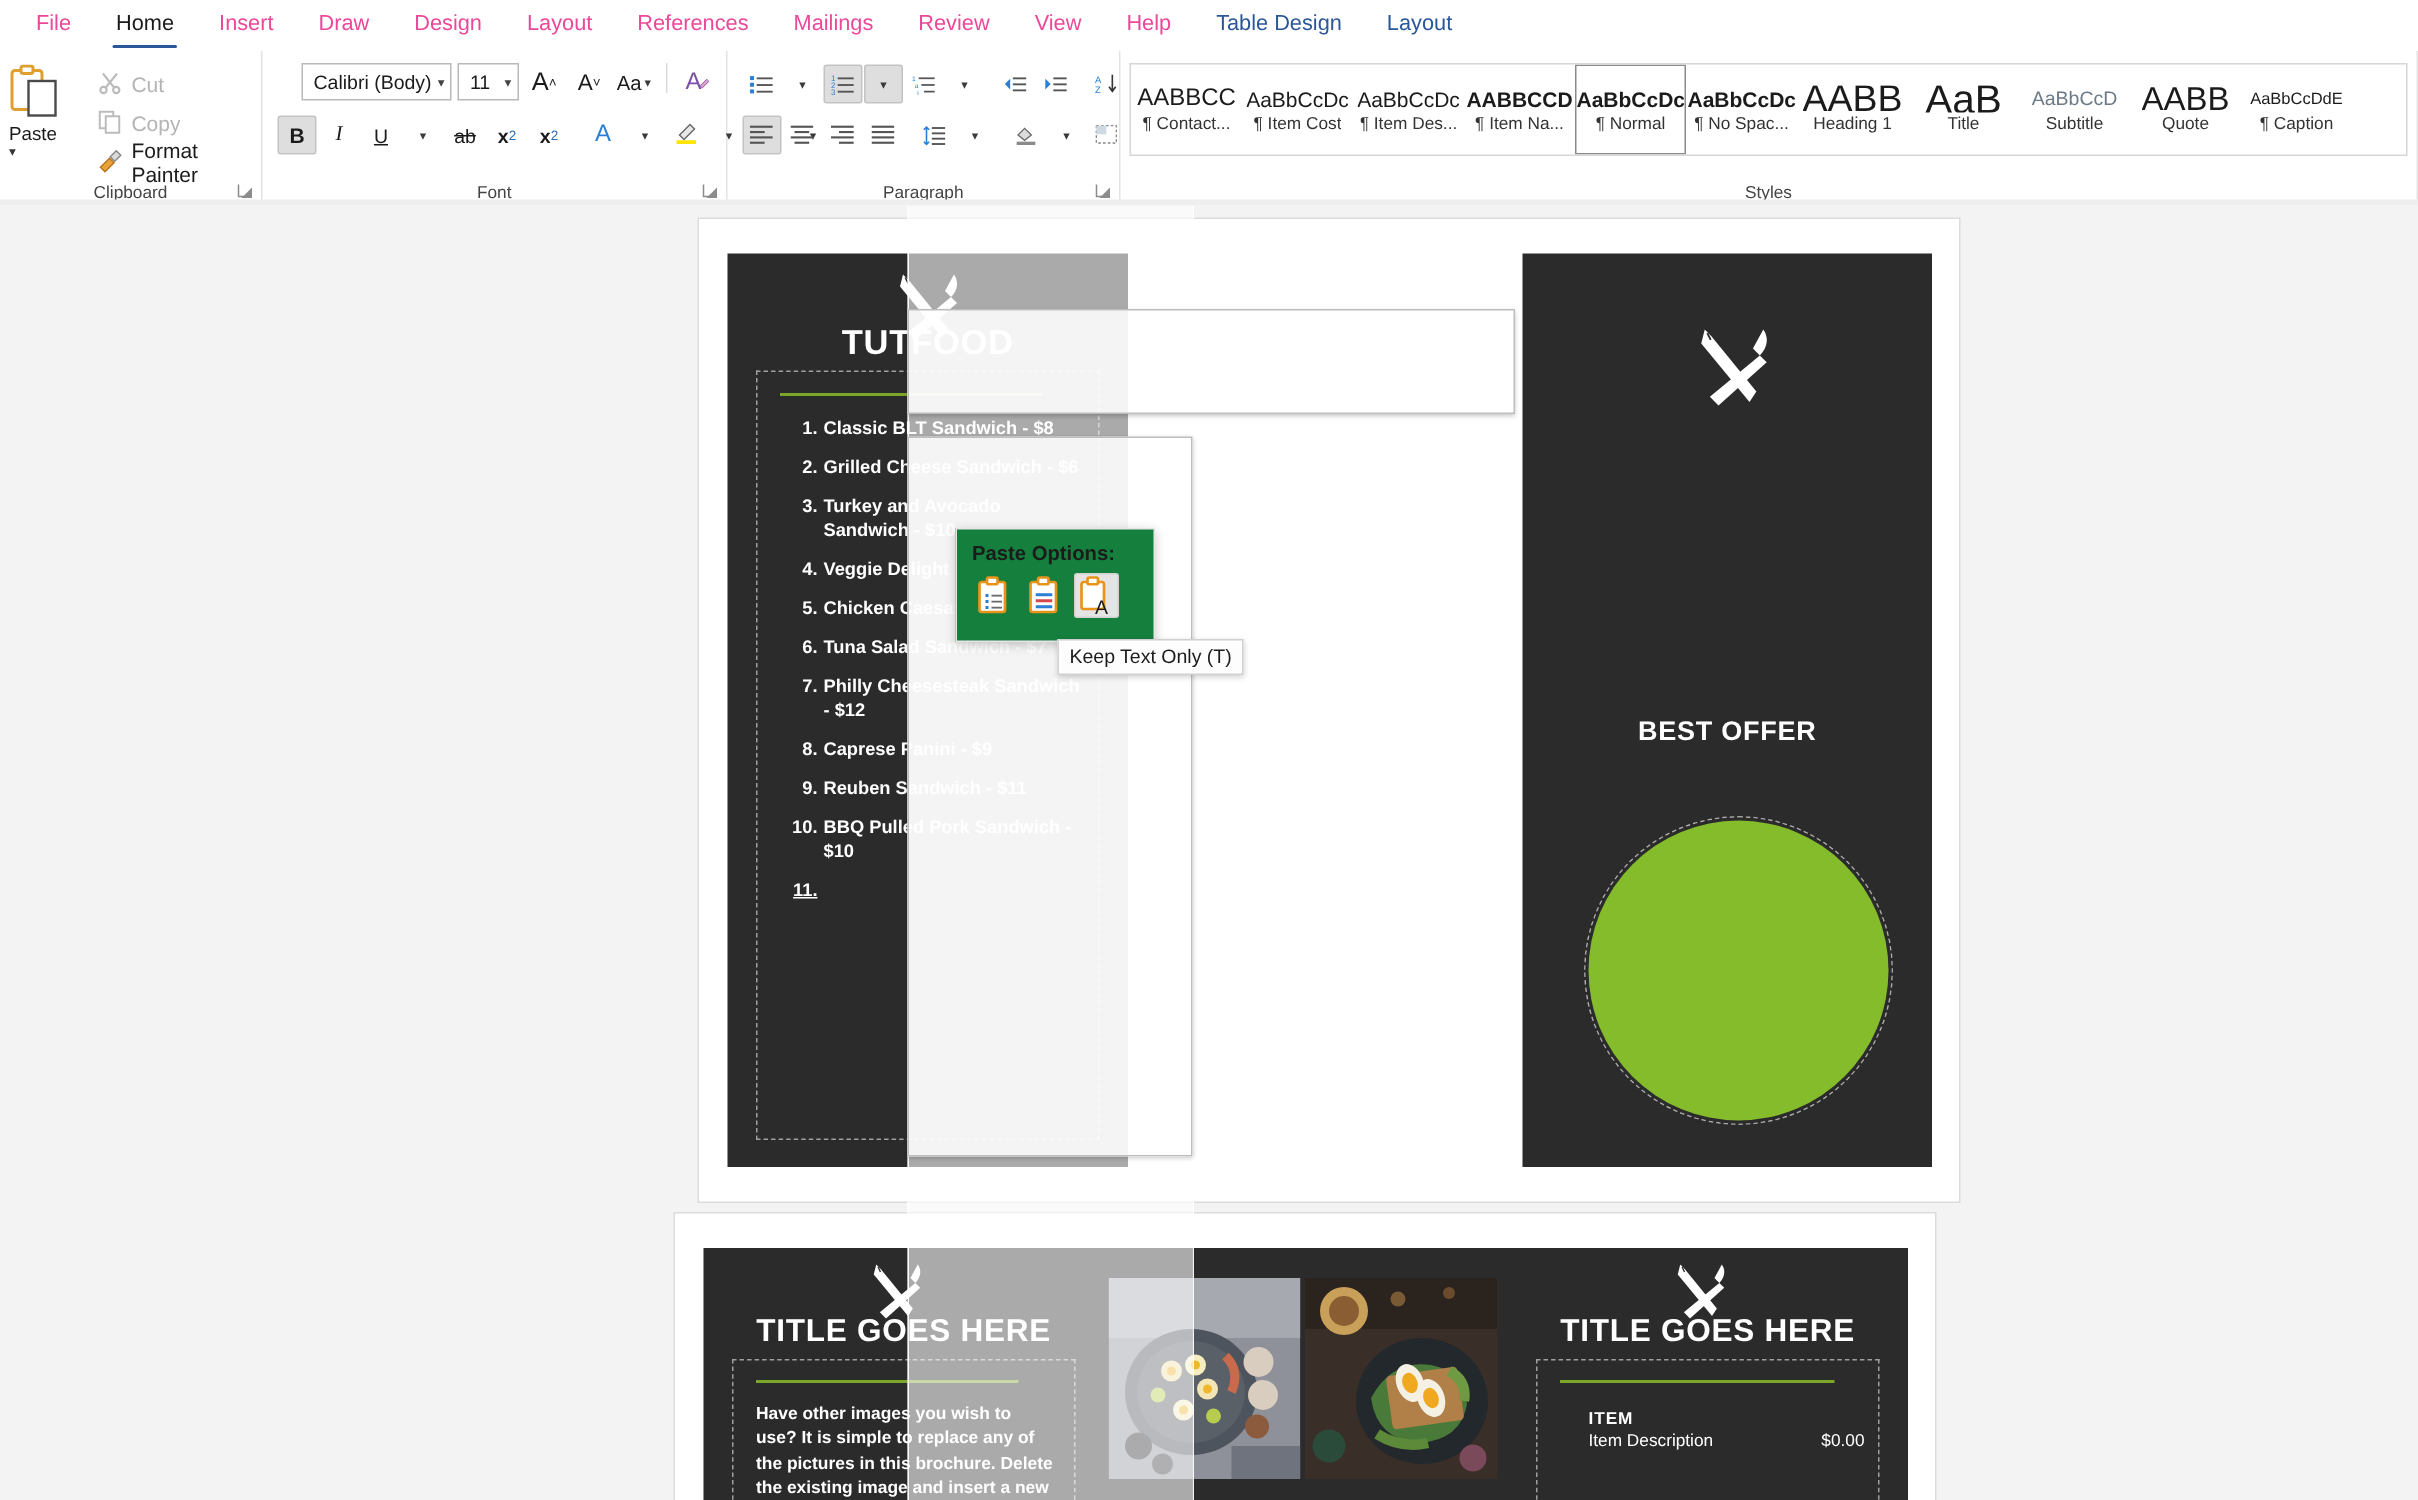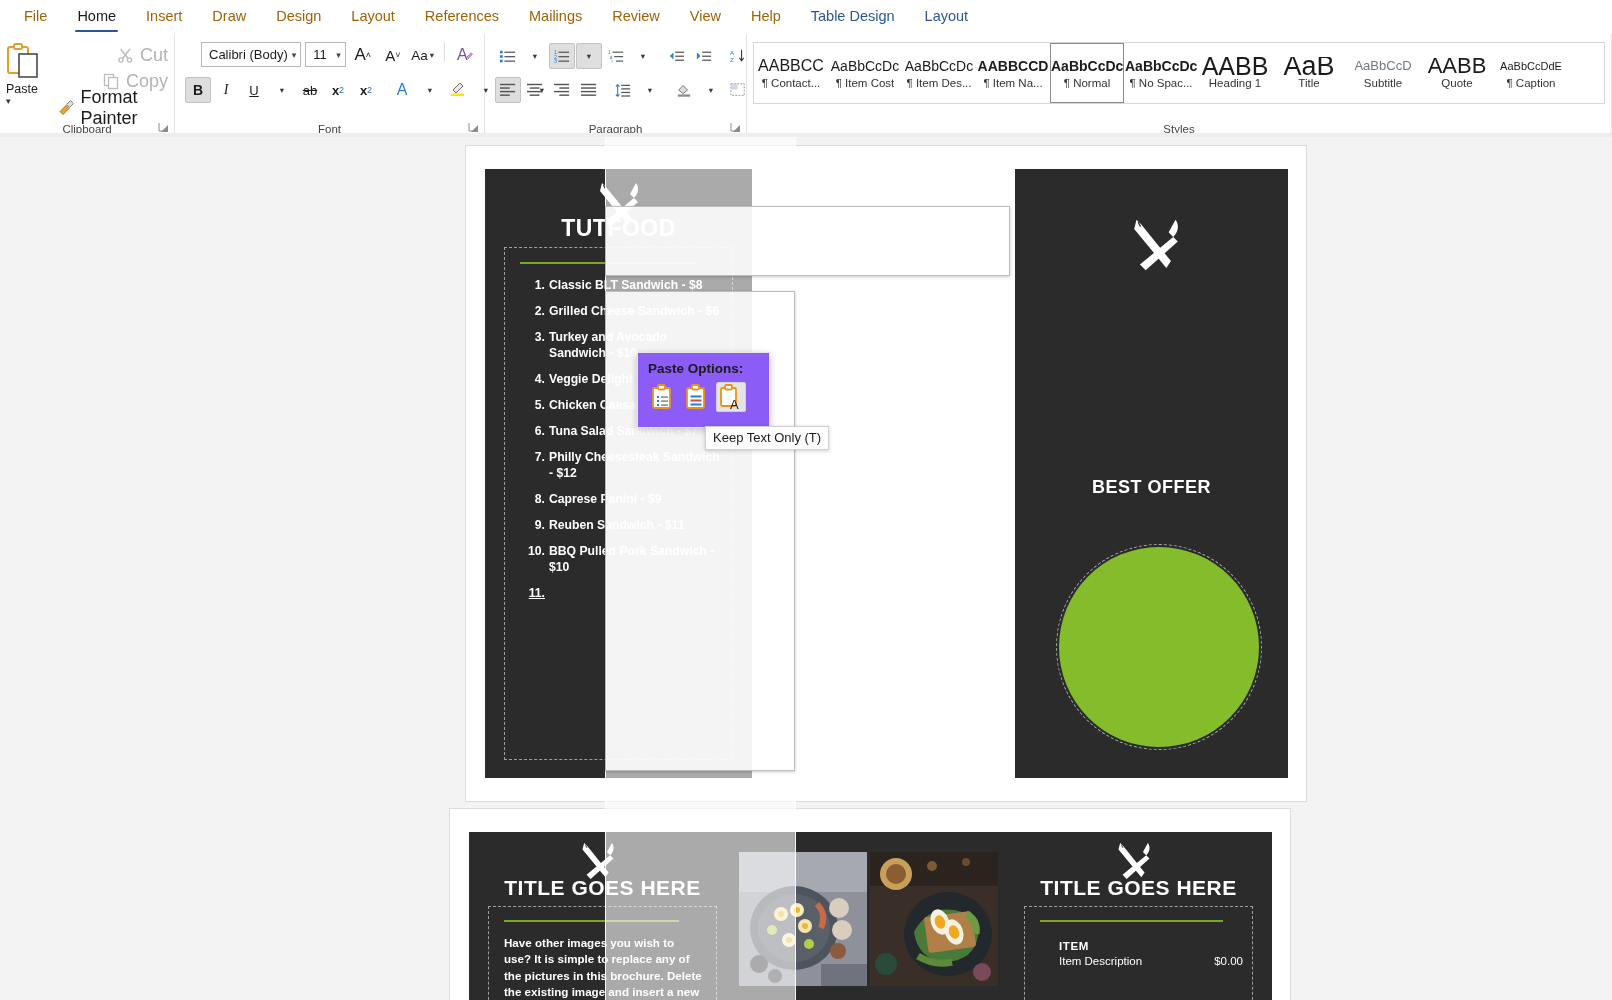--- a/index.html
+++ b/index.html
@@ -8,39 +8,39 @@
     font-family:"Liberation Sans", sans-serif;
     background:#f3f3f3;
     color:#1b1b1b;
     -webkit-font-smoothing:antialiased;
   }
   #app { position:relative; width:1612px; height:1000px; }
 
   
   .ribbon { position:absolute; left:0; top:0; width:1612px; height:137px; background:#ffffff; }
   .tabbar { height:34px; display:flex; align-items:center; padding-left:10px; gap:2px; background:#fff; }
-  .tab { font-size:14.5px; color:#a16207; padding:4px 14px 6px 14px; position:relative; white-space:nowrap; }
+  .tab { font-size:14.5px; color:#ec4899; padding:4px 14px 6px 14px; position:relative; white-space:nowrap; }
   .tab.active { color:#1b1b1b; }
   .tab.active::after { content:""; position:absolute; left:12px; right:12px; bottom:-2px; height:2.5px; background:#2b579a; border-radius:2px; }
   .tab.ctx { color:#2b579a; }
 
   .groups { position:absolute; top:34px; left:0; right:0; height:103px; display:flex; background:#fff; }
   .group { position:relative; height:103px; border-right:1px solid #e3e3e3; padding:4px 6px 0 6px; }
   .group-label { position:absolute; bottom:2px; left:0; right:0; text-align:center; font-size:11.5px; color:#444; }
   .dlg { position:absolute; bottom:3px; right:4px; width:12px; height:12px; opacity:.75; }
   .dlg svg { display:block; }
 
   
   .g-clip { width:175px; display:flex; }
   .paste-col { width:62px; display:flex; flex-direction:column; align-items:flex-start; padding-top:5px; }
   .paste-ico { width:34px; height:38px; position:relative; }
   .paste-label { font-size:12.5px; margin-top:1px; color:#1b1b1b; }
   .paste-chev { font-size:9px; color:#333; line-height:8px; margin-top:1px; }
   .clip-rows { padding-top:7px; display:flex; flex-direction:column; gap:5px; }
-  .clip-row { display:flex; align-items:center; gap:6px; font-size:18px; height:21px; padding-left:3px;justify-content:flex-end; }
+  .clip-row { display:flex; align-items:center; gap:6px; font-size:14px; height:21px; padding-left:3px; }
   .clip-row.dis { color:#b4b4b4; }
   .mini-ico { width:17px; height:17px; position:relative; flex:none; }
 
   
   .g-font { width:310px; }
   .row1 { display:flex; align-items:flex-start; gap:4px; height:28px; margin:4px 0 0 20px; }
   .row2 { display:flex; align-items:center; gap:2px; height:28px; margin:6px 0 0 4px; }
   .combo { height:25px; border:1px solid #b9b9b9; background:#fff; display:flex; align-items:center;
            padding:0 4px 0 7px; font-size:13px; justify-content:space-between; }
   .combo .cv { white-space:nowrap; overflow:hidden; }
@@ -98,21 +98,21 @@
   .itemrow .it-name { font-size:11.5px; font-weight:bold; letter-spacing:.6px; }
   .itemrow .it-line { display:flex; justify-content:space-between; font-size:11.5px; margin-top:3px; }
 
   
   .drag-veil { position:absolute; background:rgba(255,255,255,.60); pointer-events:none; }
   .drag-box { position:absolute; background:rgba(255,255,255,.87); border:1px solid #bdbdbd;
               box-shadow:0 1px 3px rgba(0,0,0,.22); }
   .guide-v { position:absolute; width:1px; background:rgba(255,255,255,.95); }
 
   
-  .paste-popup { position:absolute; background:#8b5cf6; border:1px solid #e6e6e6;
+  .paste-popup { position:absolute; background:#15803d; border:1px solid #e6e6e6;
                  box-shadow:0 2px 7px rgba(0,0,0,.22); padding:8px 10px 15px 10px; }
   .pp-title { font-size:13.5px; font-weight:bold; color:#1b1b1b; margin-bottom:6px; white-space:nowrap; }
   .pp-row { display:flex; gap:4px; }
   .pp-btn { width:30px; height:30px; display:flex; align-items:center; justify-content:center;
             border:1px solid transparent; border-radius:2px; }
   .pp-btn.hover { background:#e4e4e4; border-color:#d2d2d2; }
   .tooltip { position:absolute; background:#fdfdfd; border:1px solid #d0d0d0; box-shadow:0 1px 4px rgba(0,0,0,.2);
              font-size:13px; color:#1b1b1b; padding:3px 7px 4px 7px; white-space:nowrap; }
 </style>
 </head>

